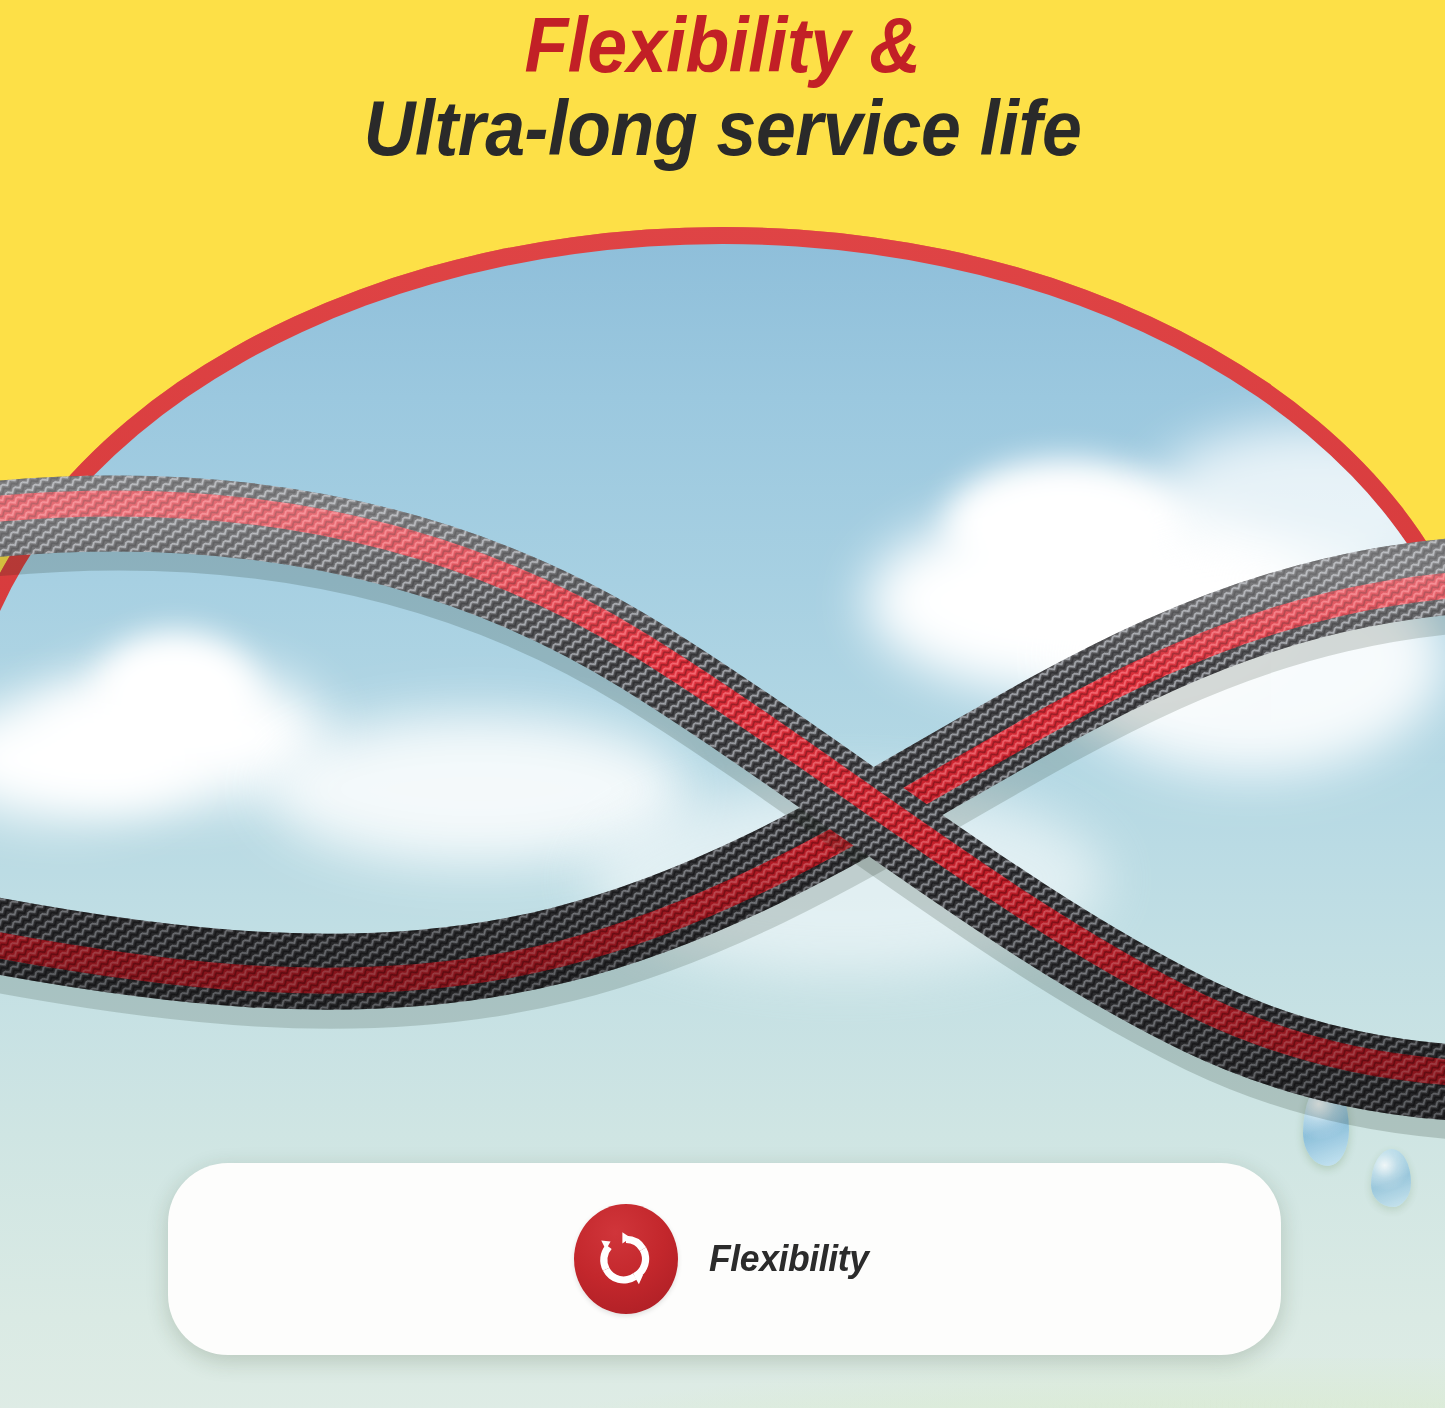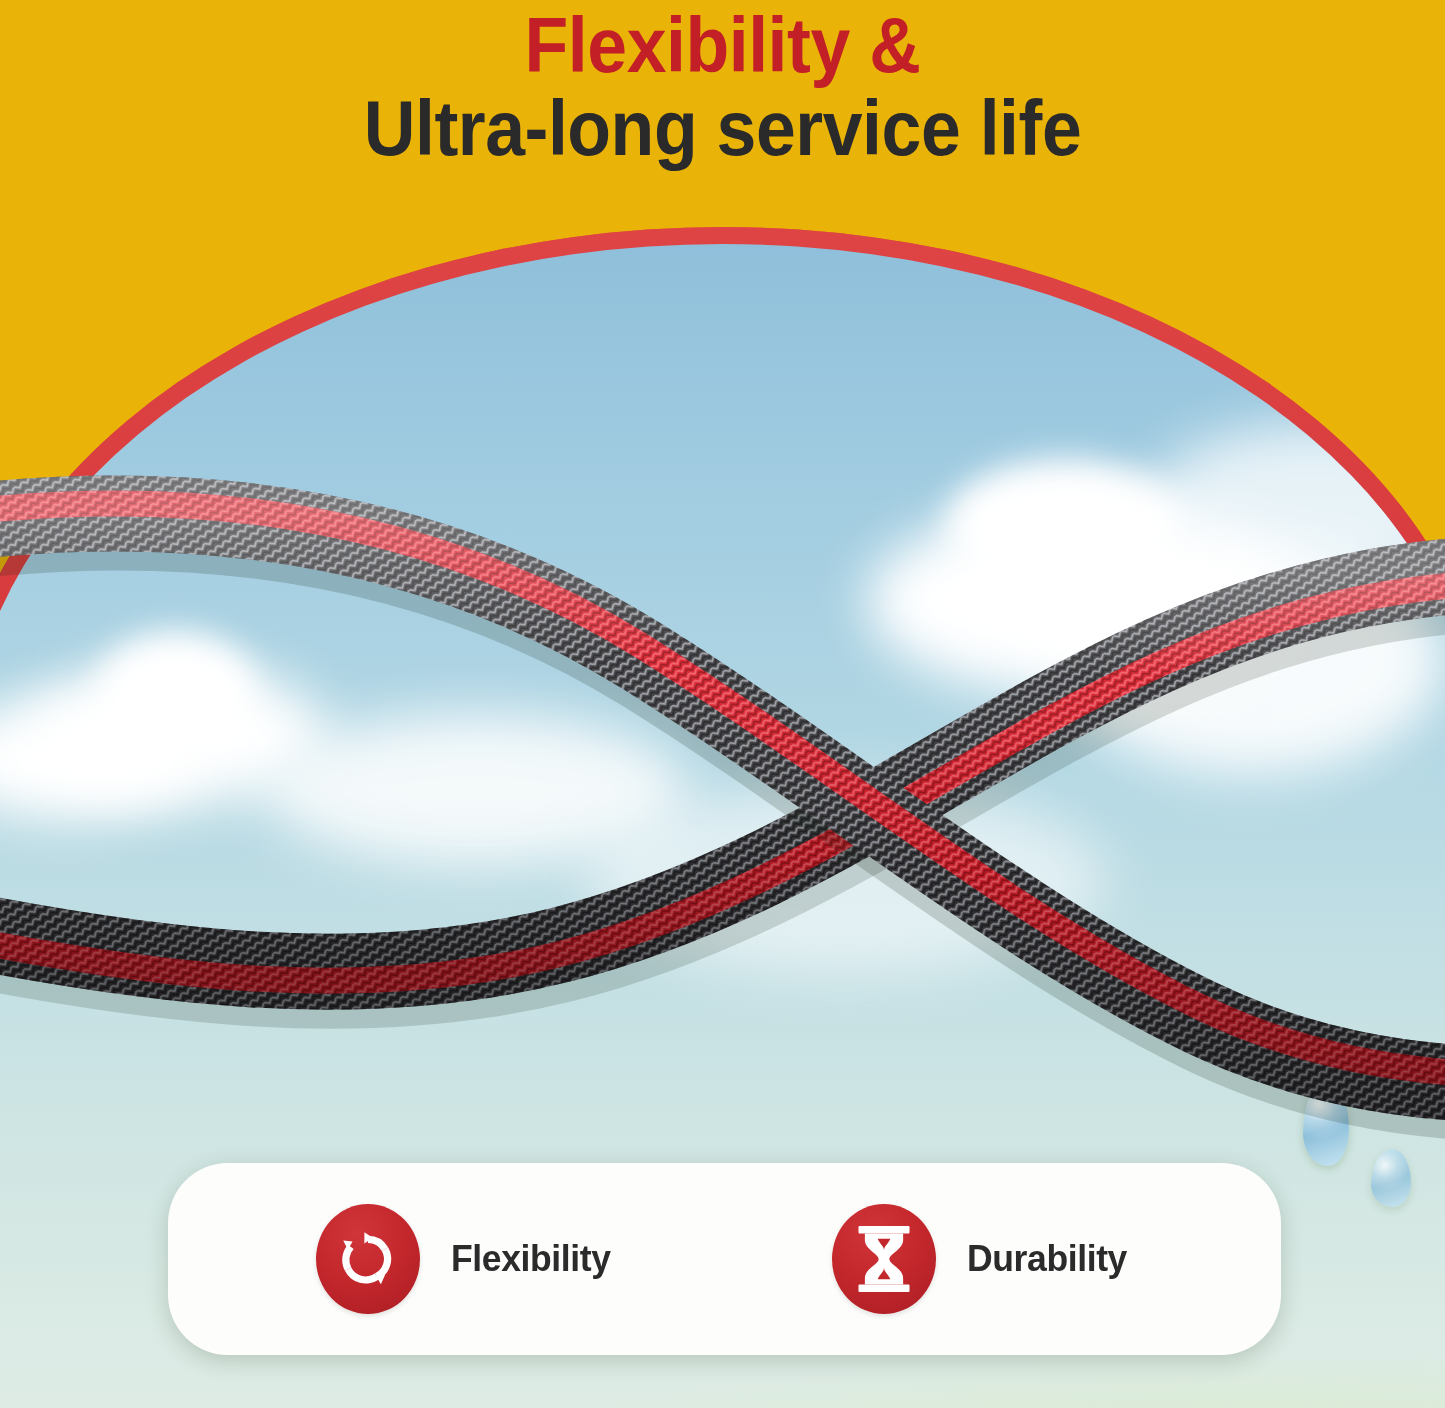--- a/index.html
+++ b/index.html
@@ -8,21 +8,22 @@
   html, body {
     width:1445px; height:1408px;
     background:#ffffff;
     font-family:"Liberation Sans", sans-serif;
     overflow:hidden;
   }
 
   #banner {
     position:relative;
     width:1445px; height:1408px;
-    background:#eab308;
+    background:#fde047;
+    font-style:italic;
   }
 
   
   .headline {
     position:absolute;
     top:0; left:0; width:1445px;
     padding-top:6px;
     text-align:center;
     z-index:40;
   }
@@ -284,32 +285,15 @@
             <polygon points="28.5,6 36.5,11.5 28.5,17"></polygon>
             <polygon points="44.5,56.5 39.5,48 48.5,47.5"></polygon>
             <polygon points="8,14 17,15 12.5,23"></polygon>
           </g>
         </svg>
       </div>
       <span class="feature-label">Flexibility</span>
     </div>
 
 
-    <div class="feature-item">
-      <div class="feature-icon">
-        <svg width="56" height="68" viewBox="0 0 52 64">
-          <g fill="#ffffff">
-            <rect x="2" y="1" width="48" height="7" rx="1"></rect>
-            <rect x="2" y="56" width="48" height="7" rx="1"></rect>
-            <path d="M8 8 h36 v6 c0 9 -13 13 -13 18 c0 5 13 9 13 18 v6 h-36 v-6
-                     c0 -9 13 -13 13 -18 c0 -5 -13 -9 -13 -18 z"></path>
-          </g>
-          <g fill="#C3272C">
-            <path d="M20 13 c3 6 6 7 6 11 c0 -4 3 -5 6 -11 z"></path>
-            <path d="M26 40 c0 4 -3 5 -6 11 h12 c-3 -6 -6 -7 -6 -11 z"></path>
-          </g>
-        </svg>
-      </div>
-      <span class="feature-label">Durability</span>
-    </div>
   </div>
 
 </div>
 
 </body></html>

